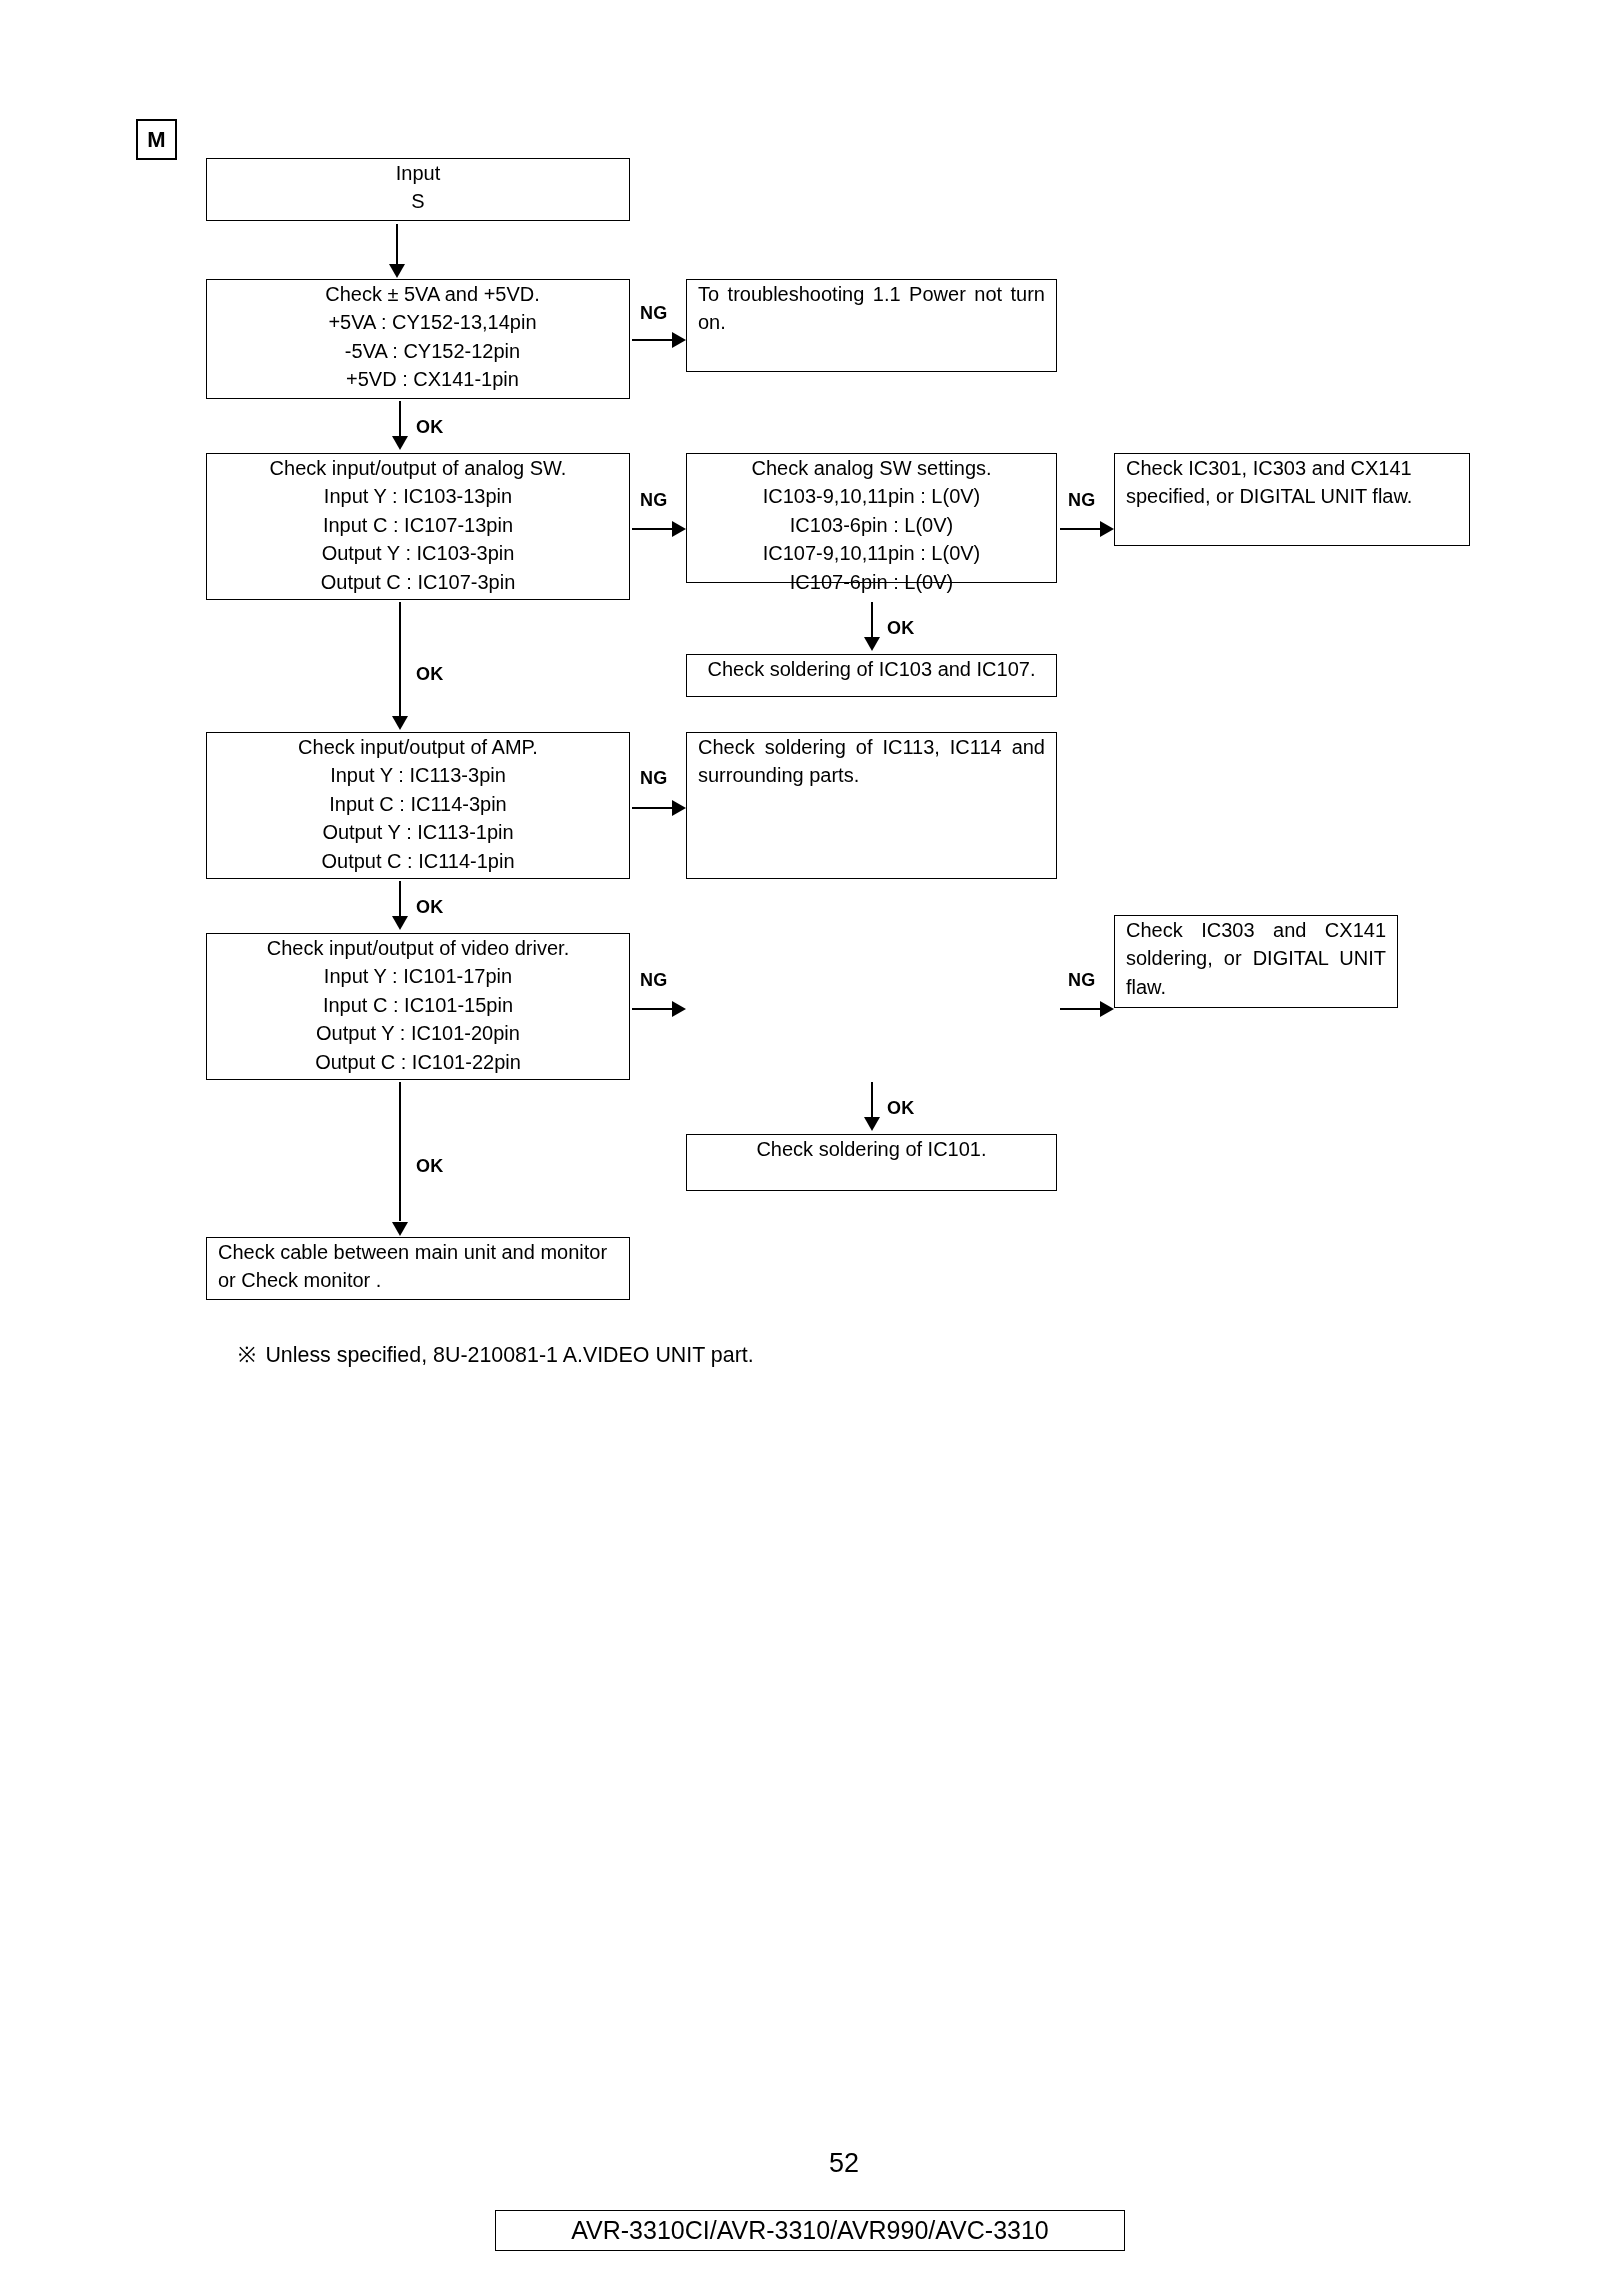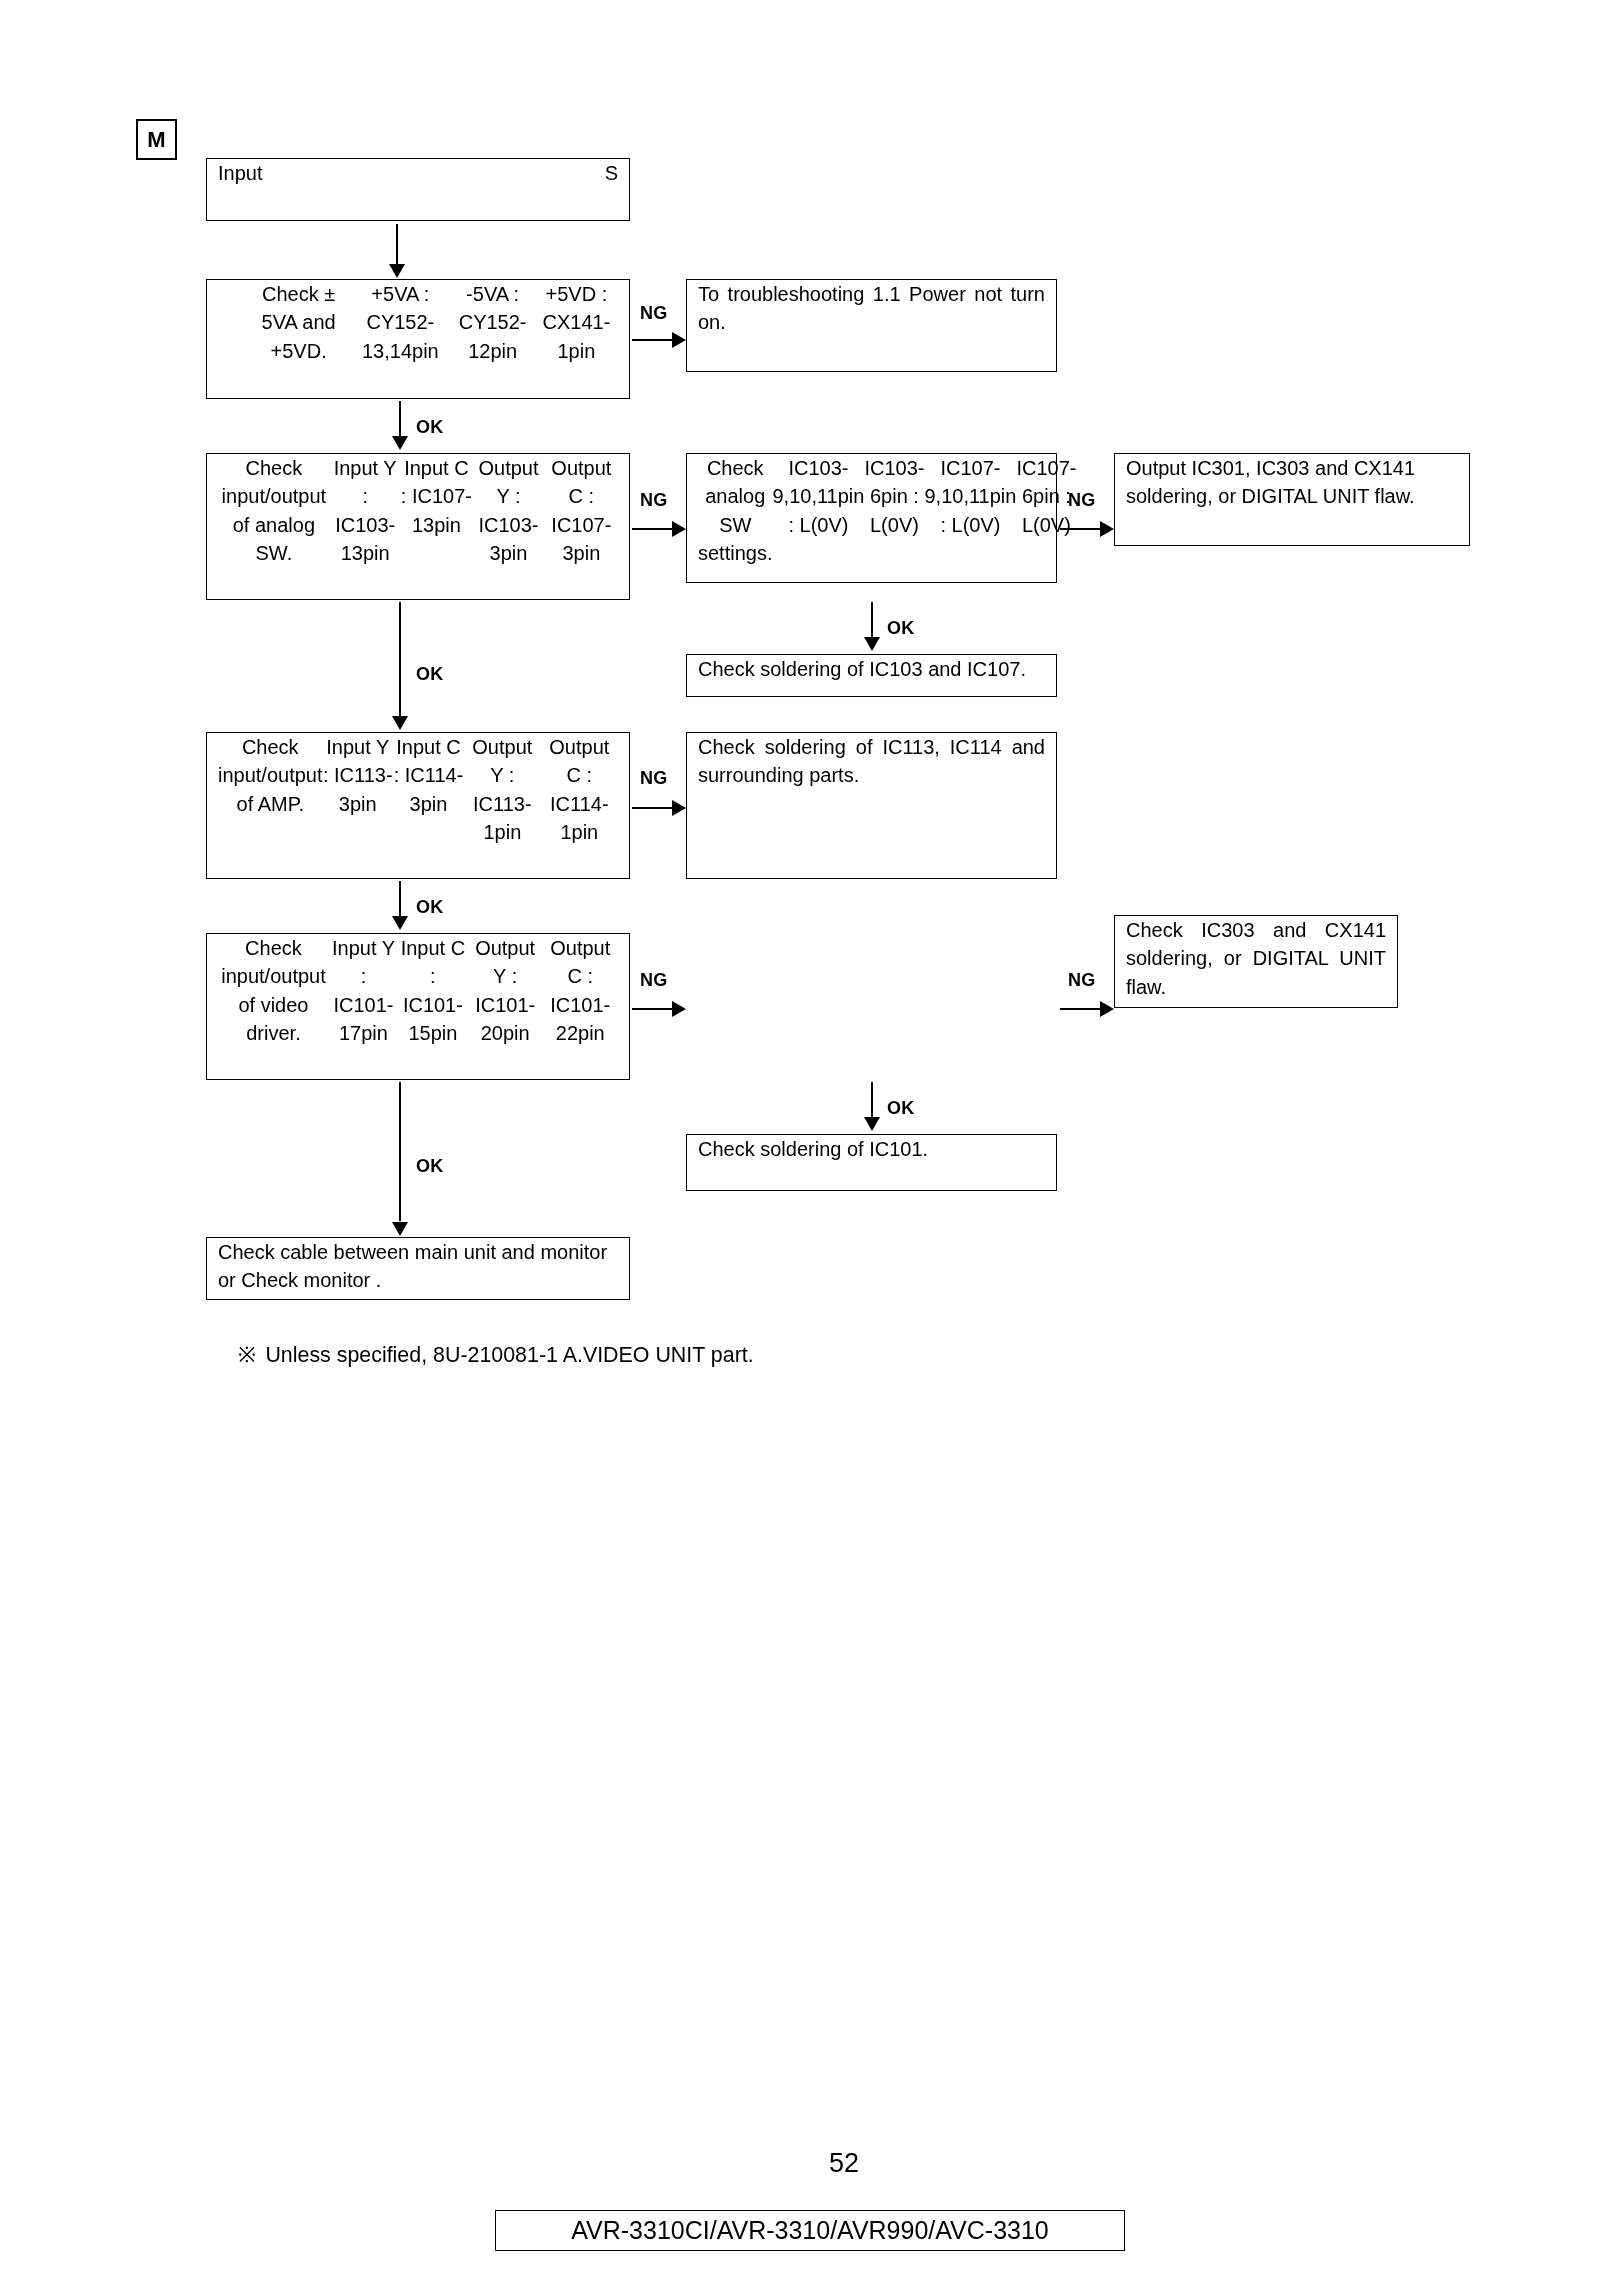--- a/index.html
+++ b/index.html
@@ -32,22 +32,22 @@
   .box .inner {
     padding: 0 11px;
   }
   .box.center  { text-align: center; }
   .box.justify { text-align: justify; text-align-last: left; }
   .box.left    { text-align: left; }
 
   
   .vcenter {
     display: flex;
-    flex-direction: row;
-    justify-content: space-between;
+    flex-direction: column;
+    justify-content: flex-start;
     height: 100%;
   }
 
   
   .tagbox {
     position: absolute;
     box-sizing: border-box;
     border: 2.4px solid #000000;
     background: #ffffff;
     display: flex;
@@ -215,21 +215,21 @@
   </div>
 
   <div class="arrow-right" style="left:1060px; top:519px; width:54px; height:19px;">
     <div class="shaft" style="width:41px;"></div>
     <div class="head"></div>
   </div>
   <div class="edge-label" style="left:1068px; top:490px;">NG</div>
 
   <div class="box left" style="left:1114px; top:453px; width:356px; height:93px;">
     <div class="vcenter inner">
-      <div>Output IC301, IC303 and CX141 soldering, or DIGITAL UNIT flaw.</div>
+      <div>Check IC301, IC303 and CX141 specified, or DIGITAL UNIT flaw.</div>
     </div>
   </div>
 
   <div class="arrow-down" style="left:862px; top:602px; width:19px; height:49px;">
     <div class="shaft" style="height:35px;"></div>
     <div class="head"></div>
   </div>
   <div class="edge-label" style="left:887px; top:618px;">OK</div>
 
   <div class="box center" style="left:686px; top:654px; width:371px; height:43px;">

